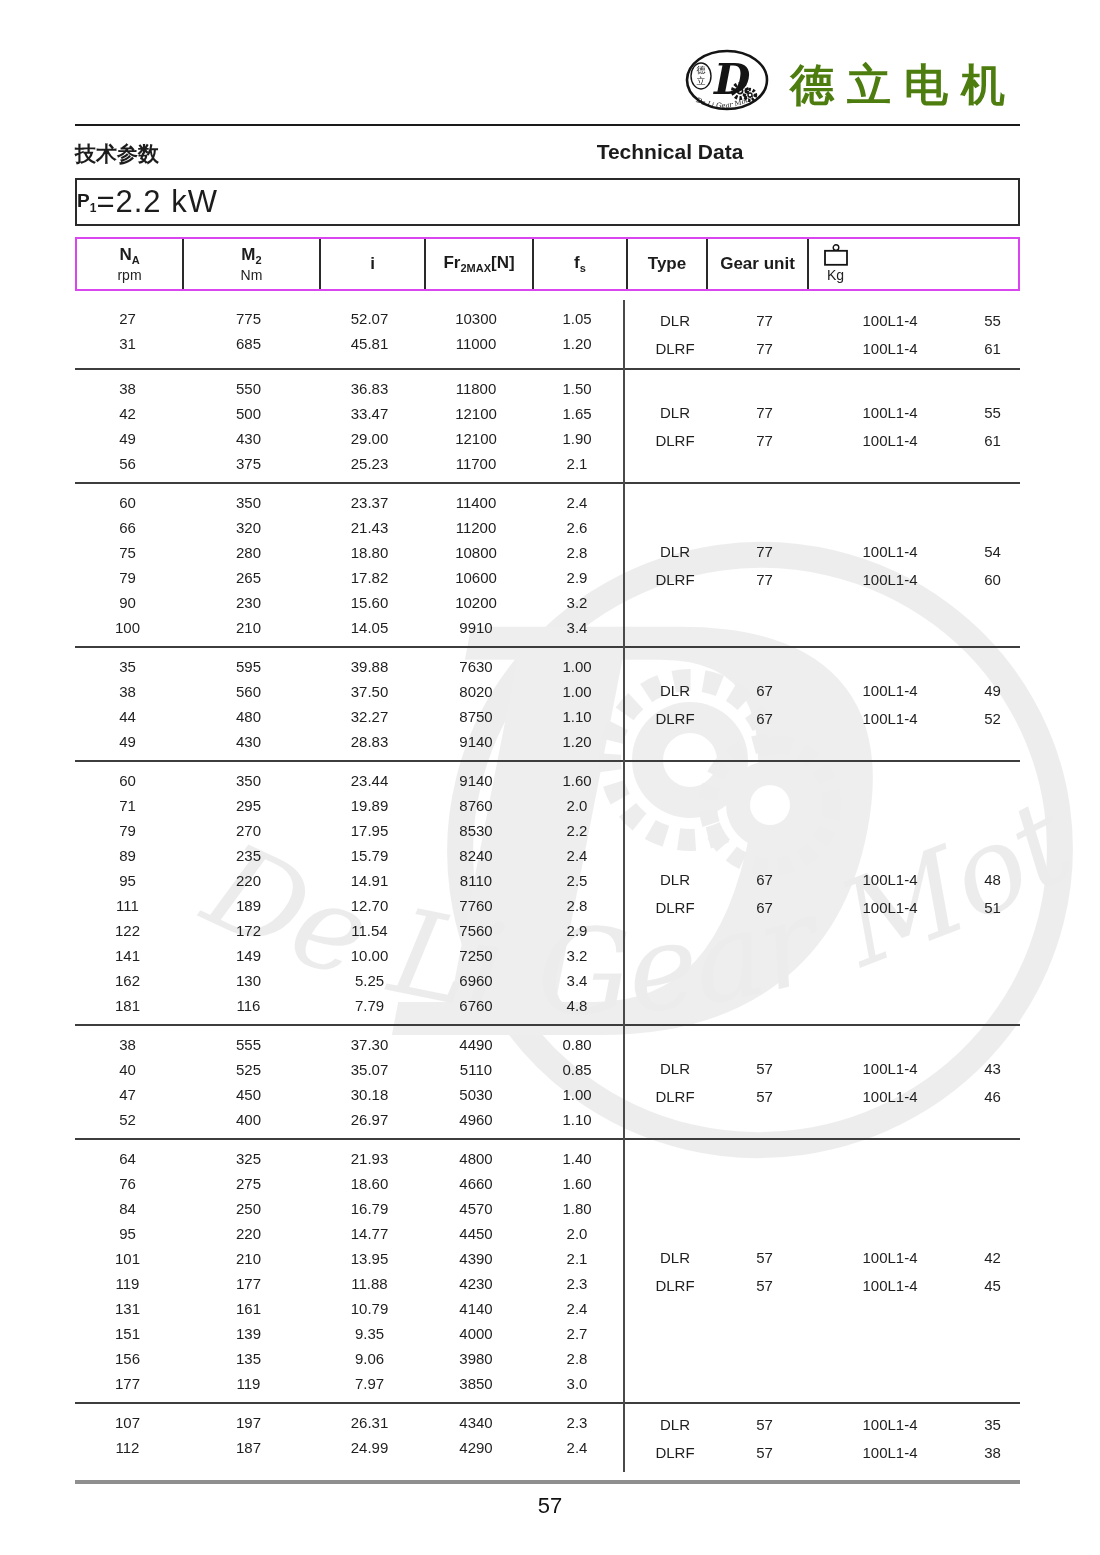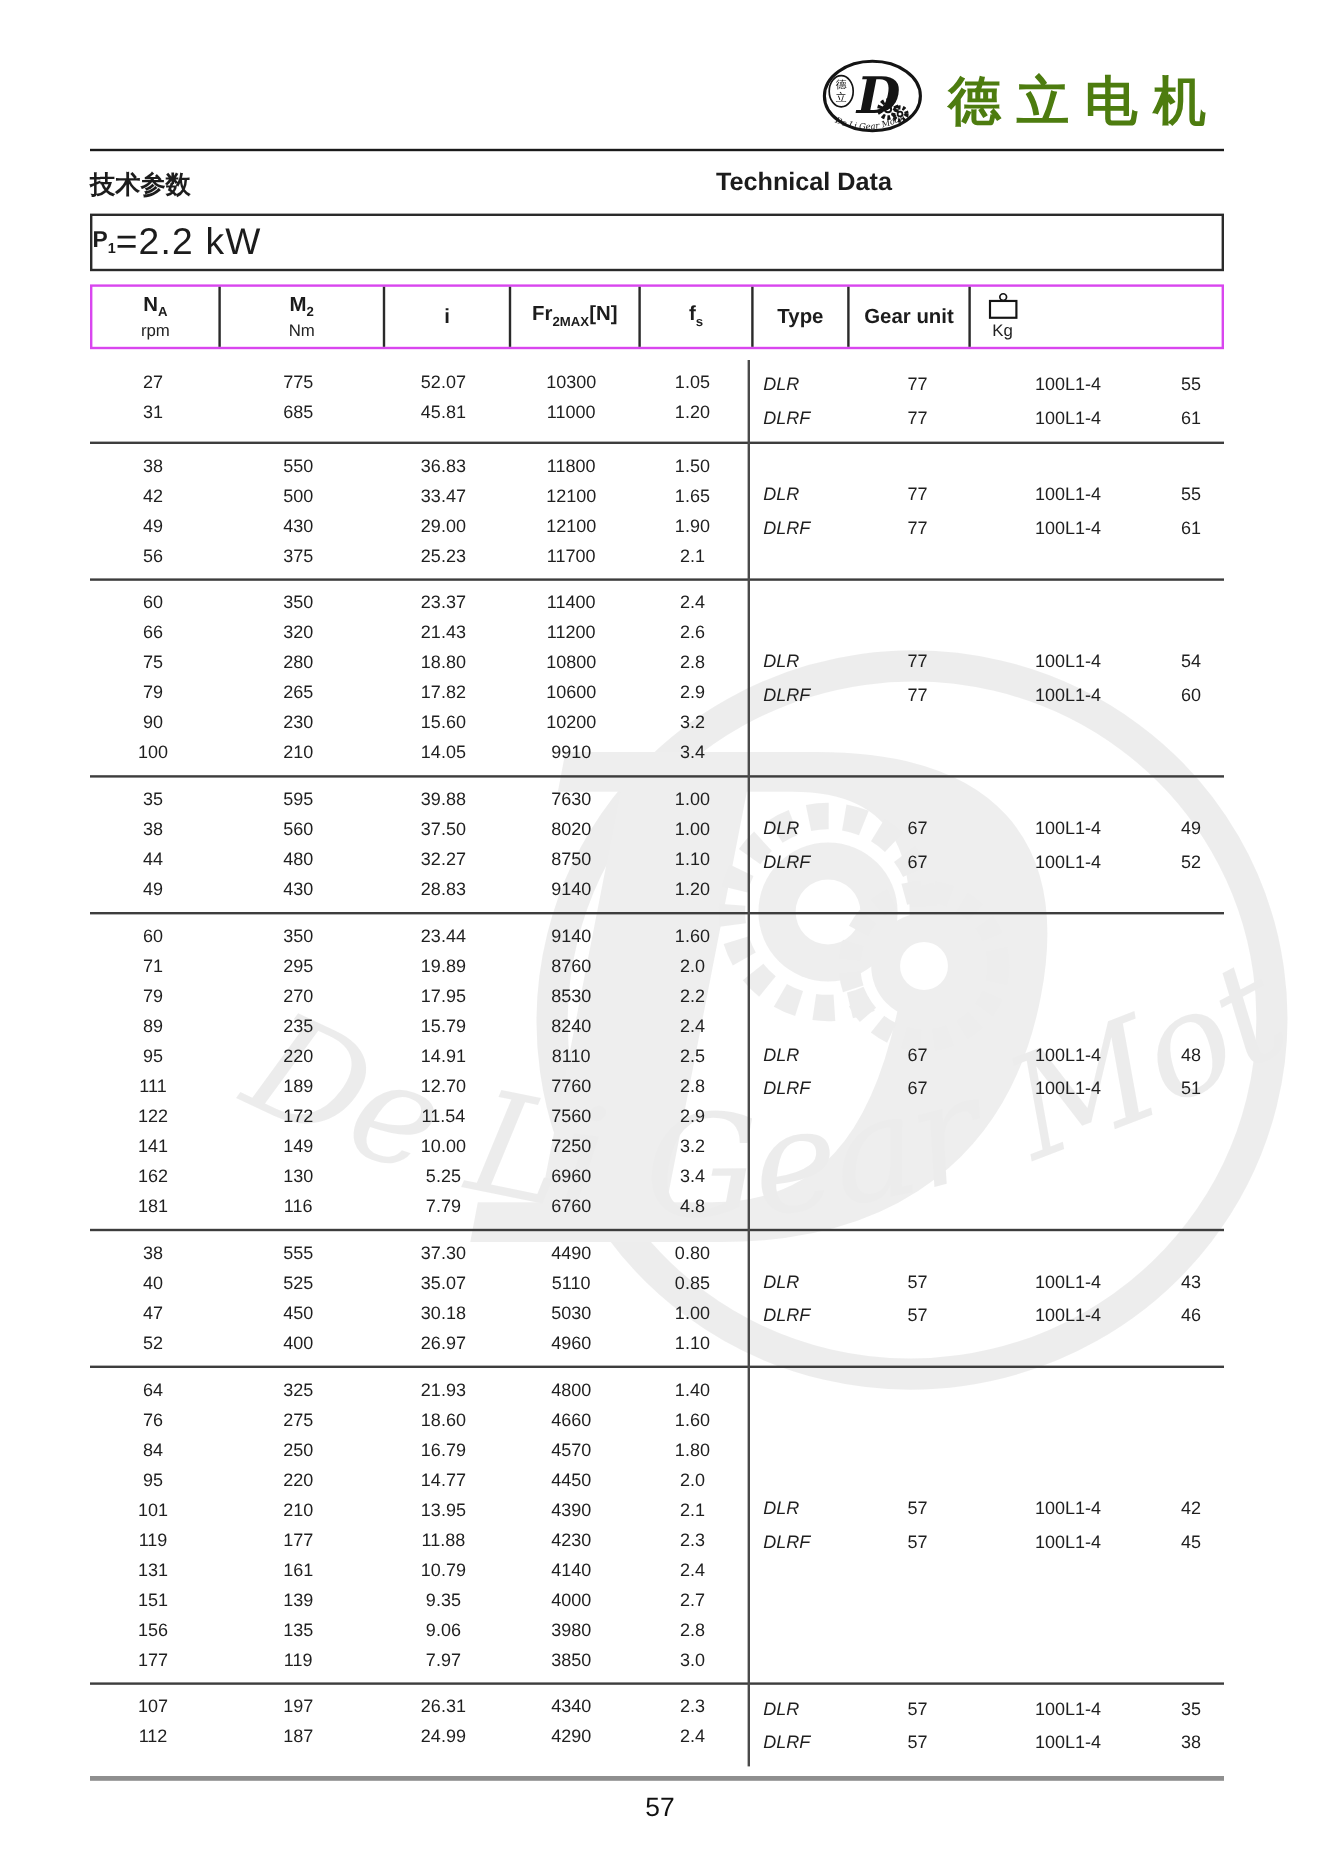--- a/index.html
+++ b/index.html
@@ -50,21 +50,21 @@
   .data-area { position:relative; margin-left:75px; width:945px; margin-top:9px; }
   .vline { position:absolute; left:548px; top:0; bottom:0; width:2px; background:#4a4a4a; }
   .block { display:flex; padding:6px 0; }
   .left { width:549px; }
   .right { width:396px; display:flex; flex-direction:column; justify-content:center; }
   .drow { display:flex; height:25px; align-items:center; }
   .c { display:block; text-align:center; font-size:15px; color:#1f1f1f; }
   .c0{width:105px}.c1{width:137px}.c2{width:105px}.c3{width:108px}.c4{width:94px}
   .vrow { display:flex; height:28px; align-items:center; }
   .v { display:block; font-size:15px; color:#1f1f1f; }
-  .v0{width:90px; text-align:left; padding-left:12px;font-style:italic;}
+  .v0{width:90px; text-align:center; padding-left:12px;}
   .v1{width:101px; text-align:center;}
   .v2{width:150px; text-align:center;}
   .v3{width:55px; text-align:center;}
   .sep { height:2px; background:#3d3d3d; }
 
   
   .bottom-rule { margin-left:75px; margin-top:8px; width:945px; height:4px; background:#8f8f8f; }
   .page-number { margin-top:9px; width:1100px; text-align:center; font-size:22px; color:#111; }
 </style>
 </head>

